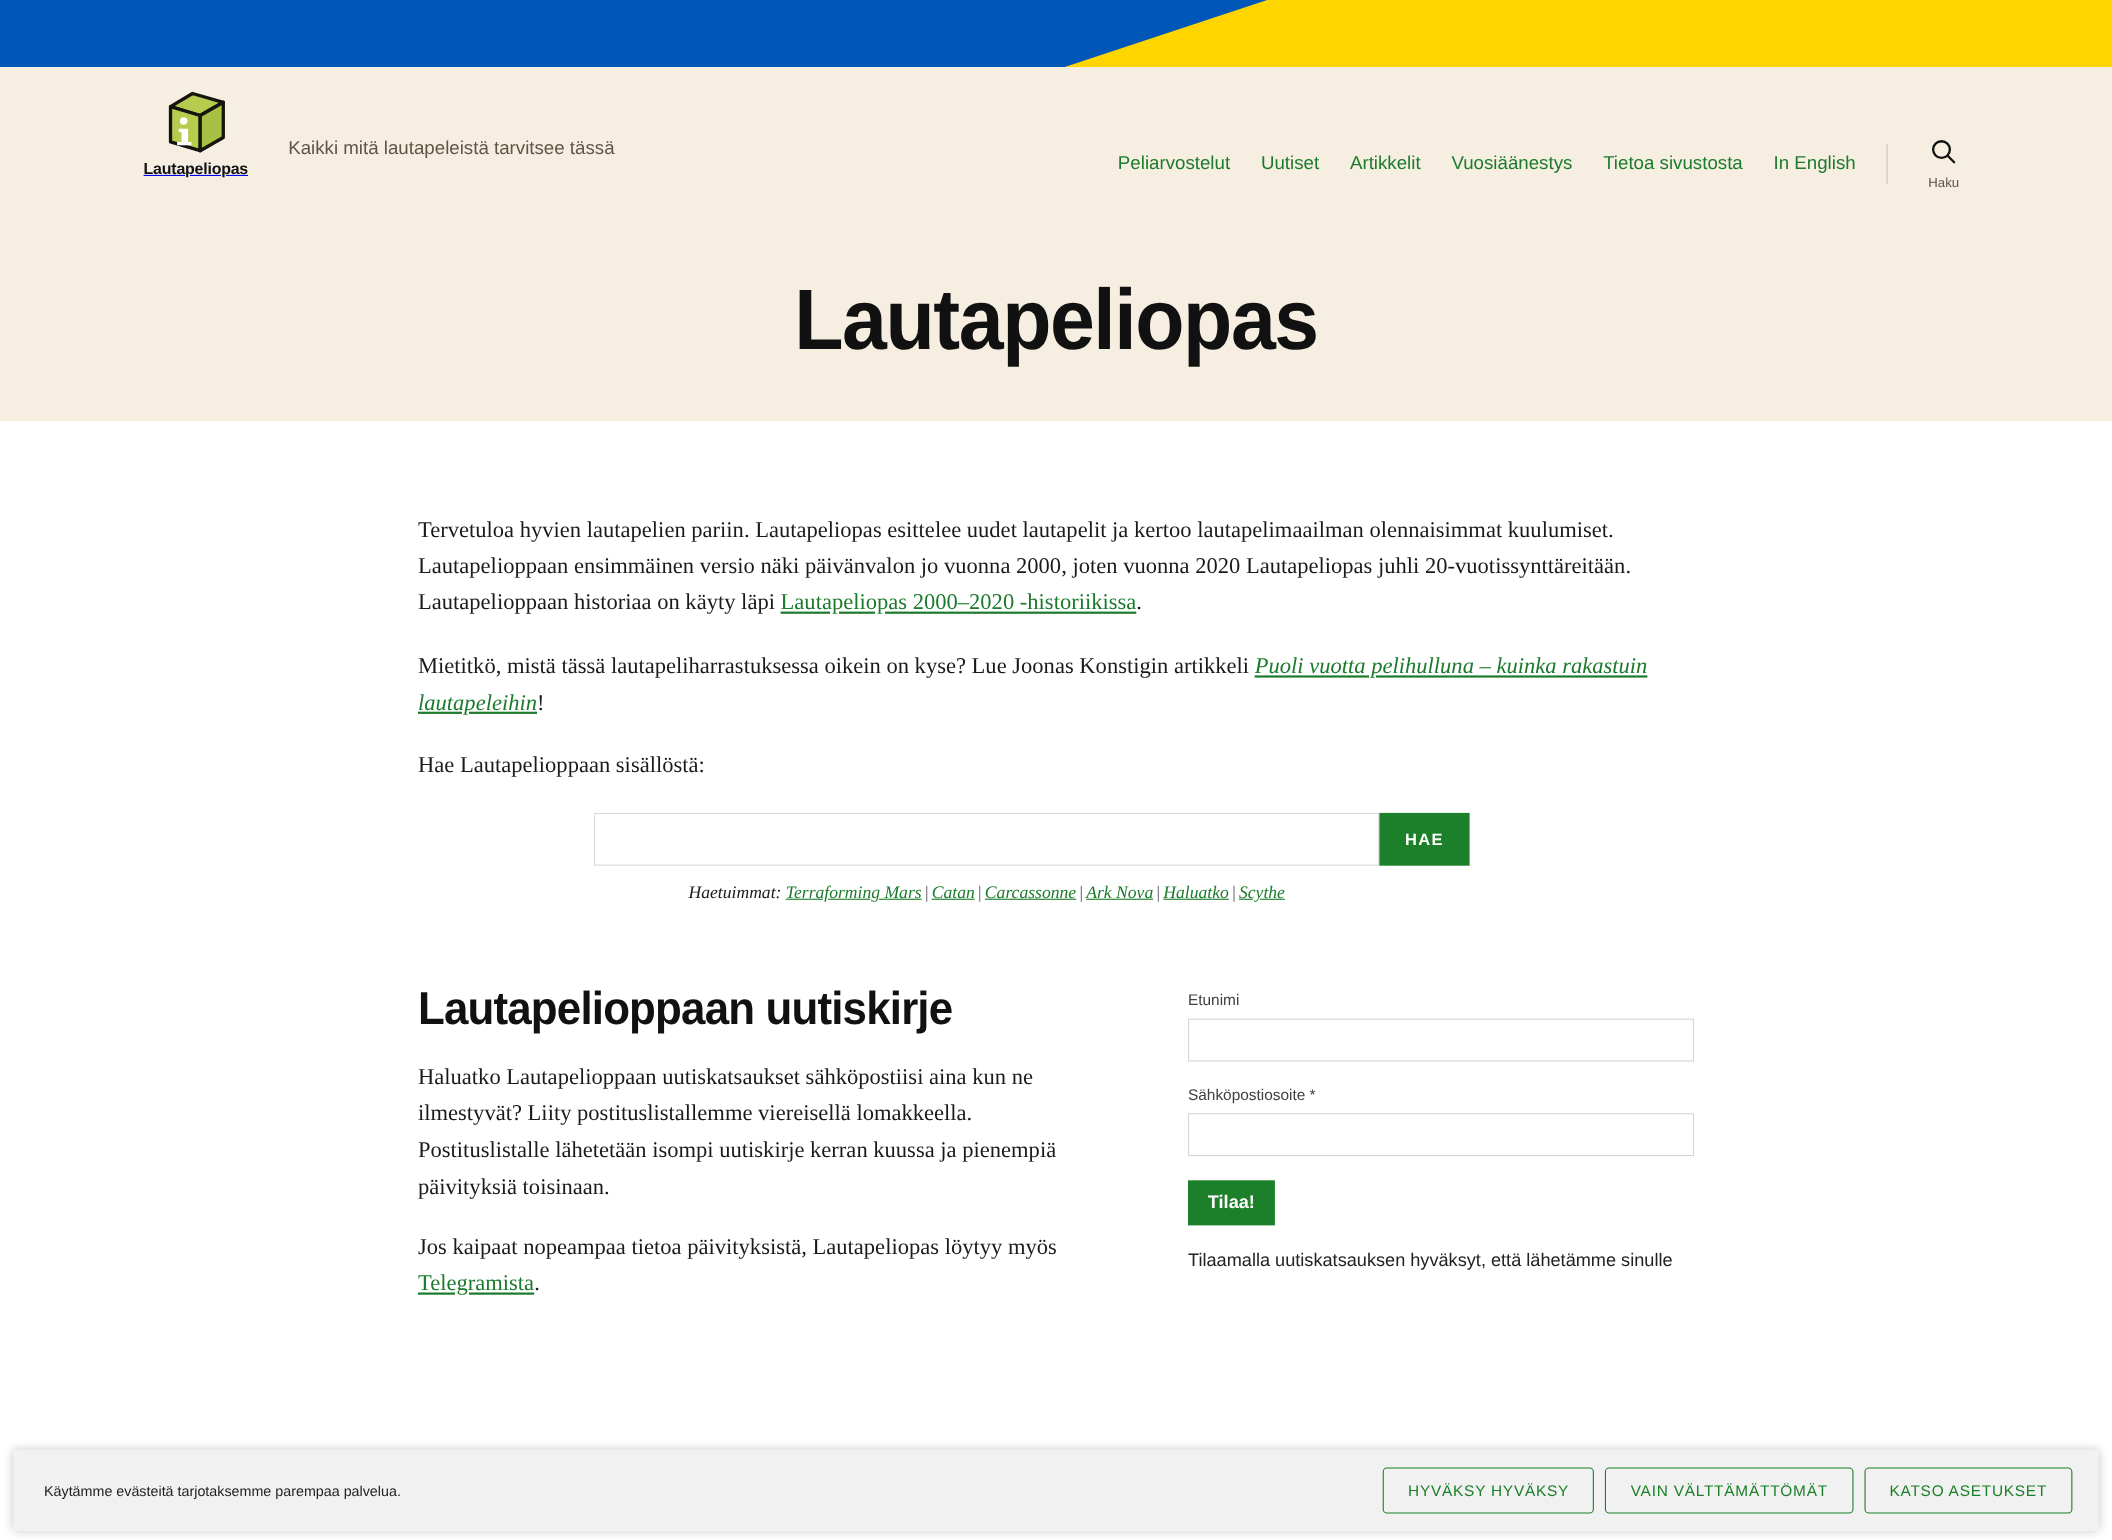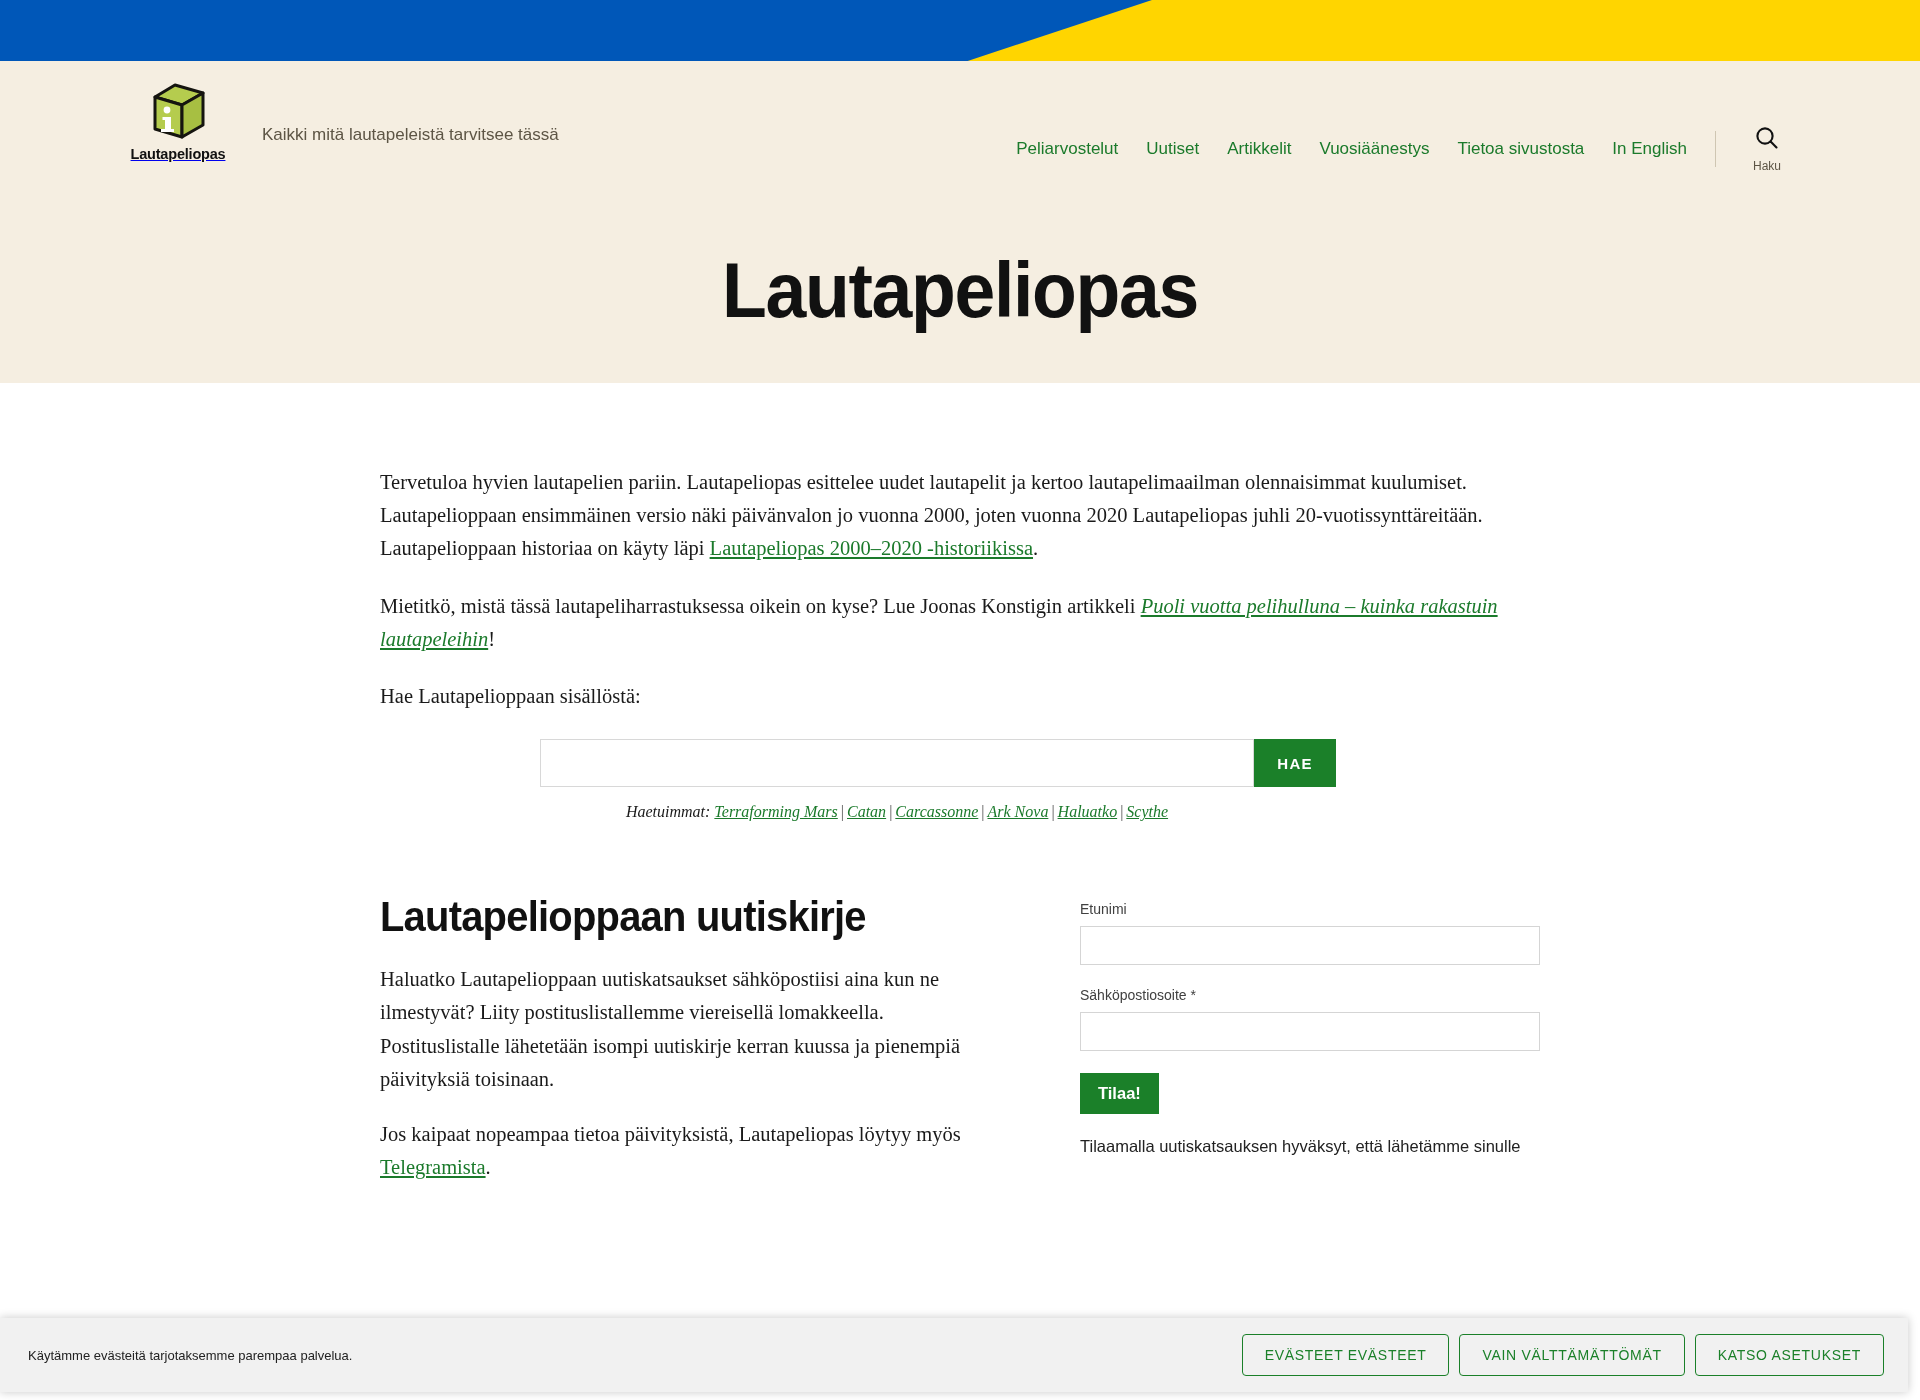--- a/index.html
+++ b/index.html
@@ -237,21 +237,21 @@
   .consent{
     font-size:16.5px;
     color:#222;
     margin-top:20px;
     line-height:1.5;
   }
 
   
   .cookie{
     position:absolute;
-    left:0; right:12px; bottom:8px;
+    left:12px; right:12px; bottom:8px;
     height:74px;
     background:#f1f1f1;
     box-shadow:0 0 9px rgba(0,0,0,0.22);
     display:flex;
     align-items:center;
     padding:0 24px 0 28px;
     z-index:40;
   }
   .cookie-text{
     font-size:13px;
@@ -366,17 +366,17 @@
         <div class="consent">Tilaamalla uutiskatsauksen hyväksyt, että lähetämme sinulle</div>
       </form>
     </div>
 
   </div>
 </div>
 
 <div class="cookie">
   <div class="cookie-text">Käytämme evästeitä tarjotaksemme parempaa palvelua.</div>
   <div class="cookie-actions">
-    <button>EVÄSTEET EVÄSTEET</button>
+    <button>HYVÄKSY HYVÄKSY</button>
     <button>VAIN VÄLTTÄMÄTTÖMÄT</button>
     <button>KATSO ASETUKSET</button>
   </div>
 </div>
 
 </body></html>

